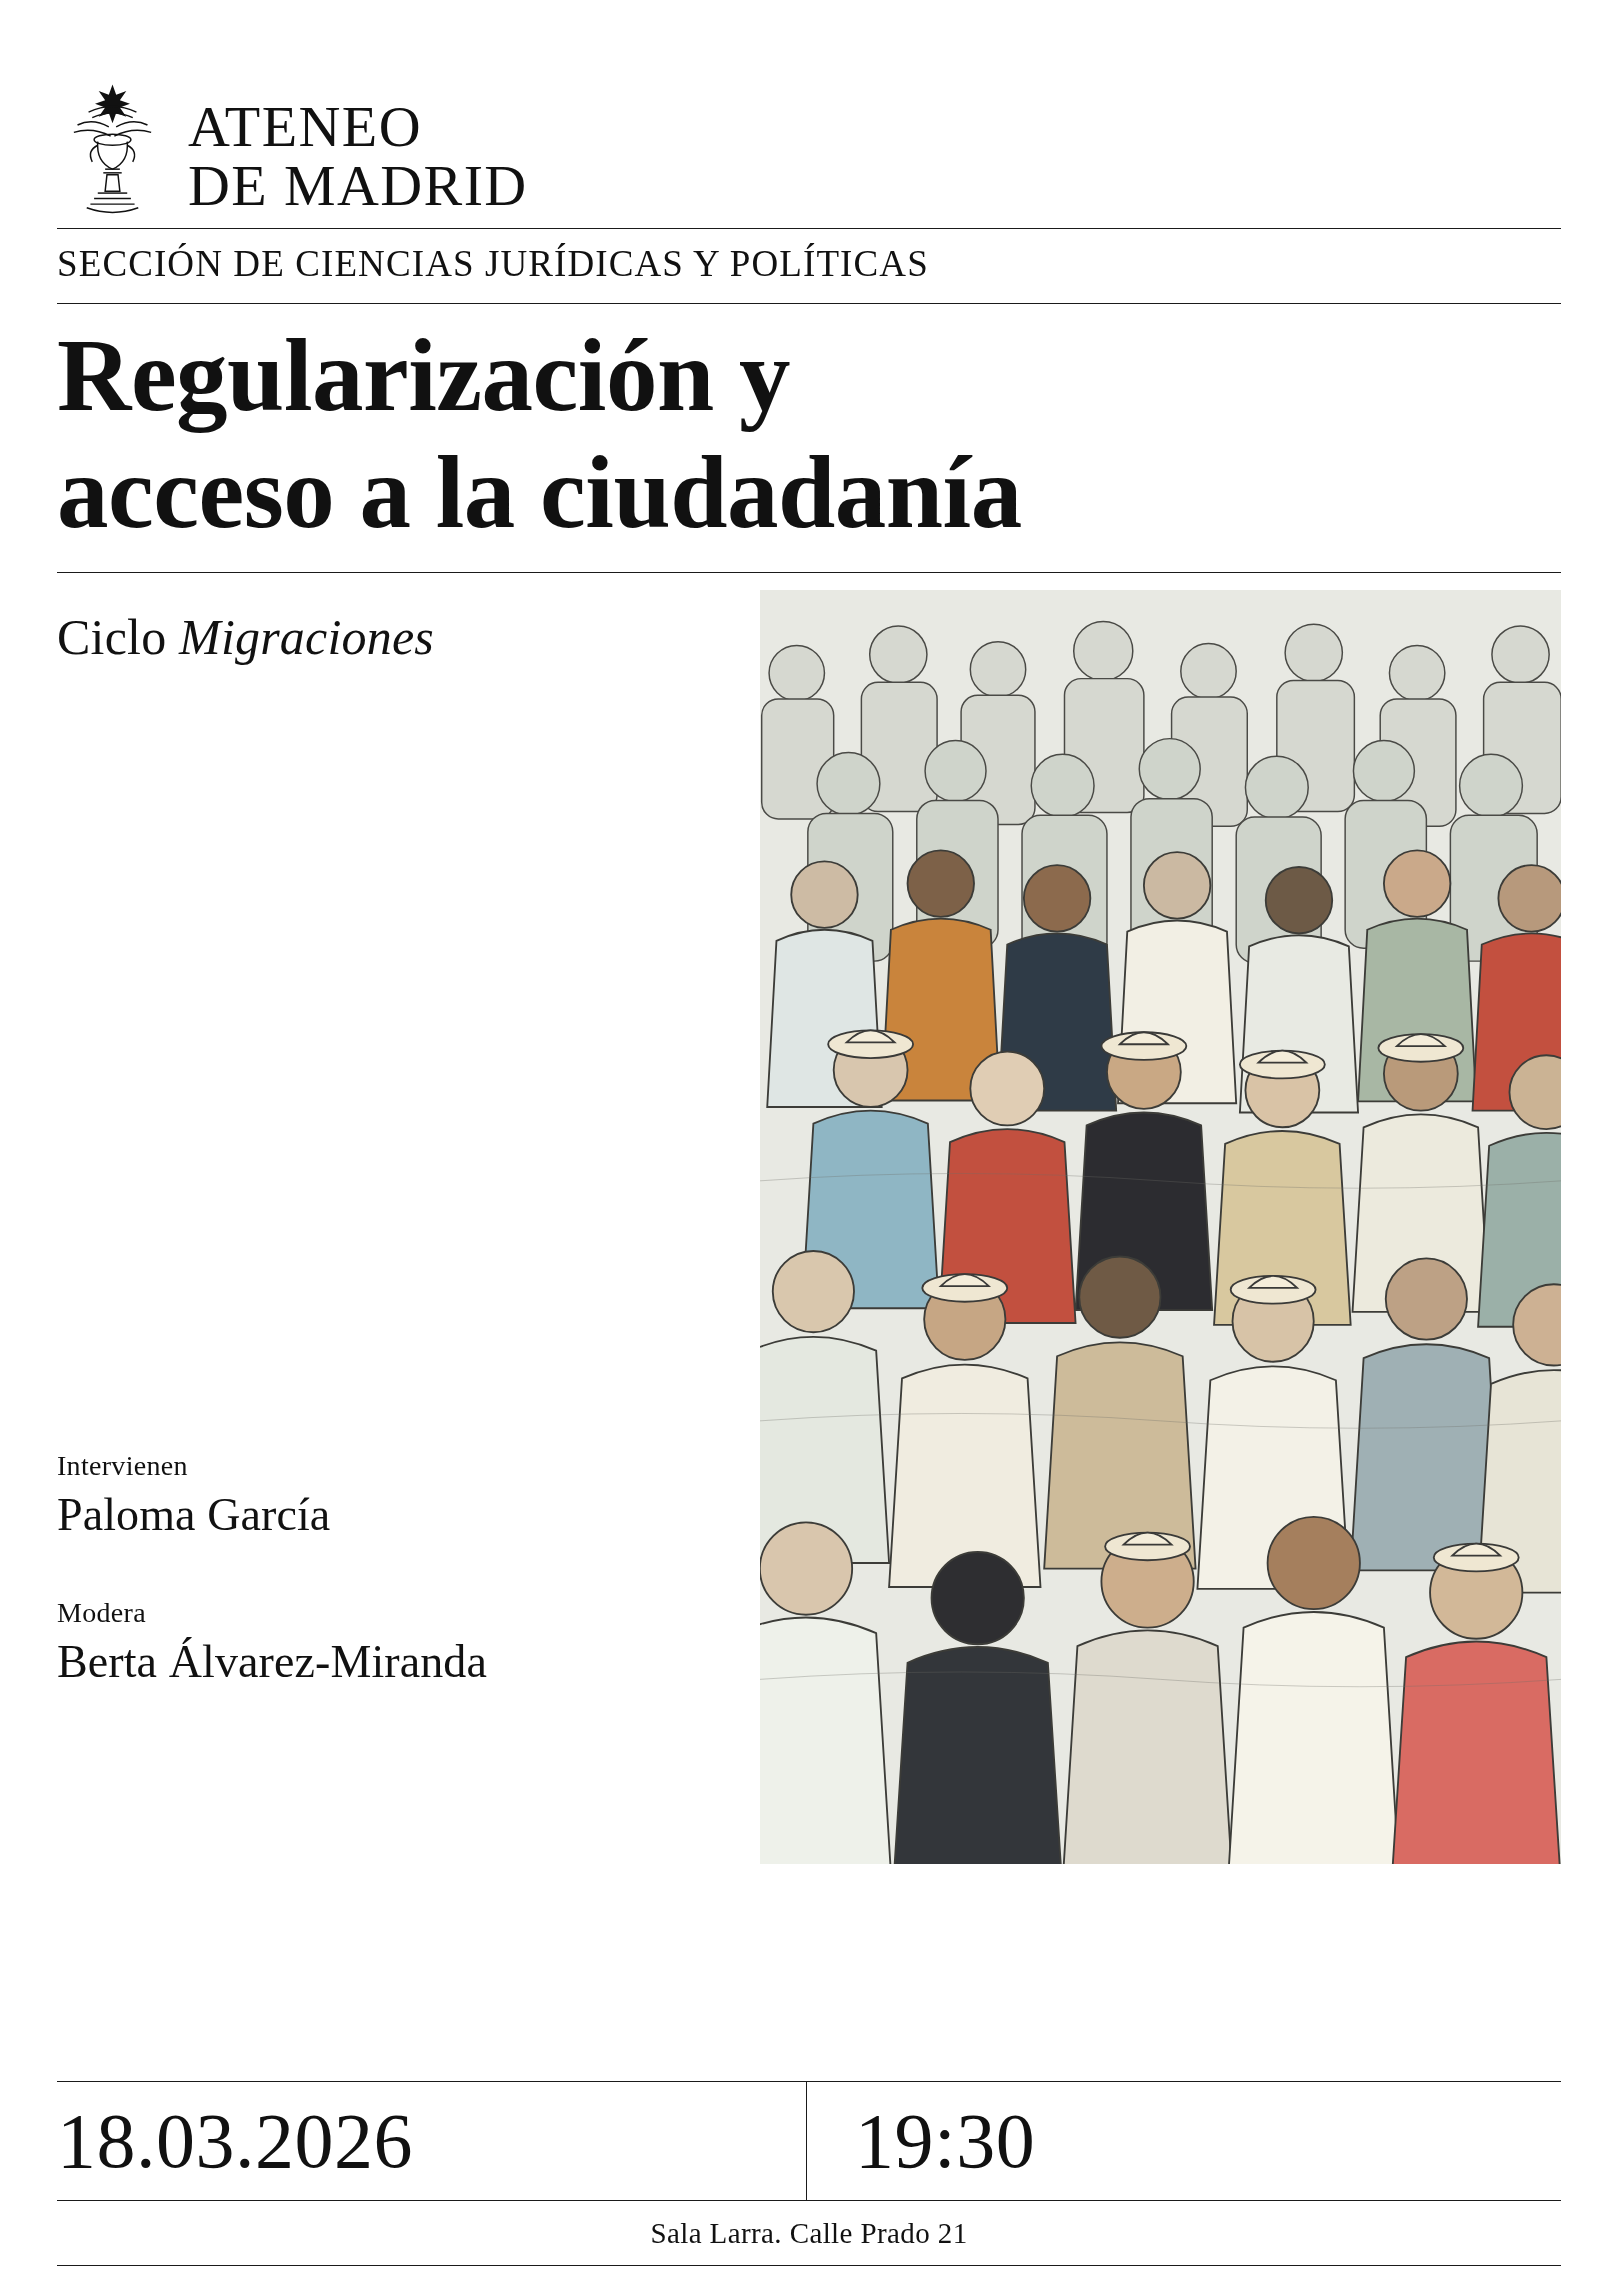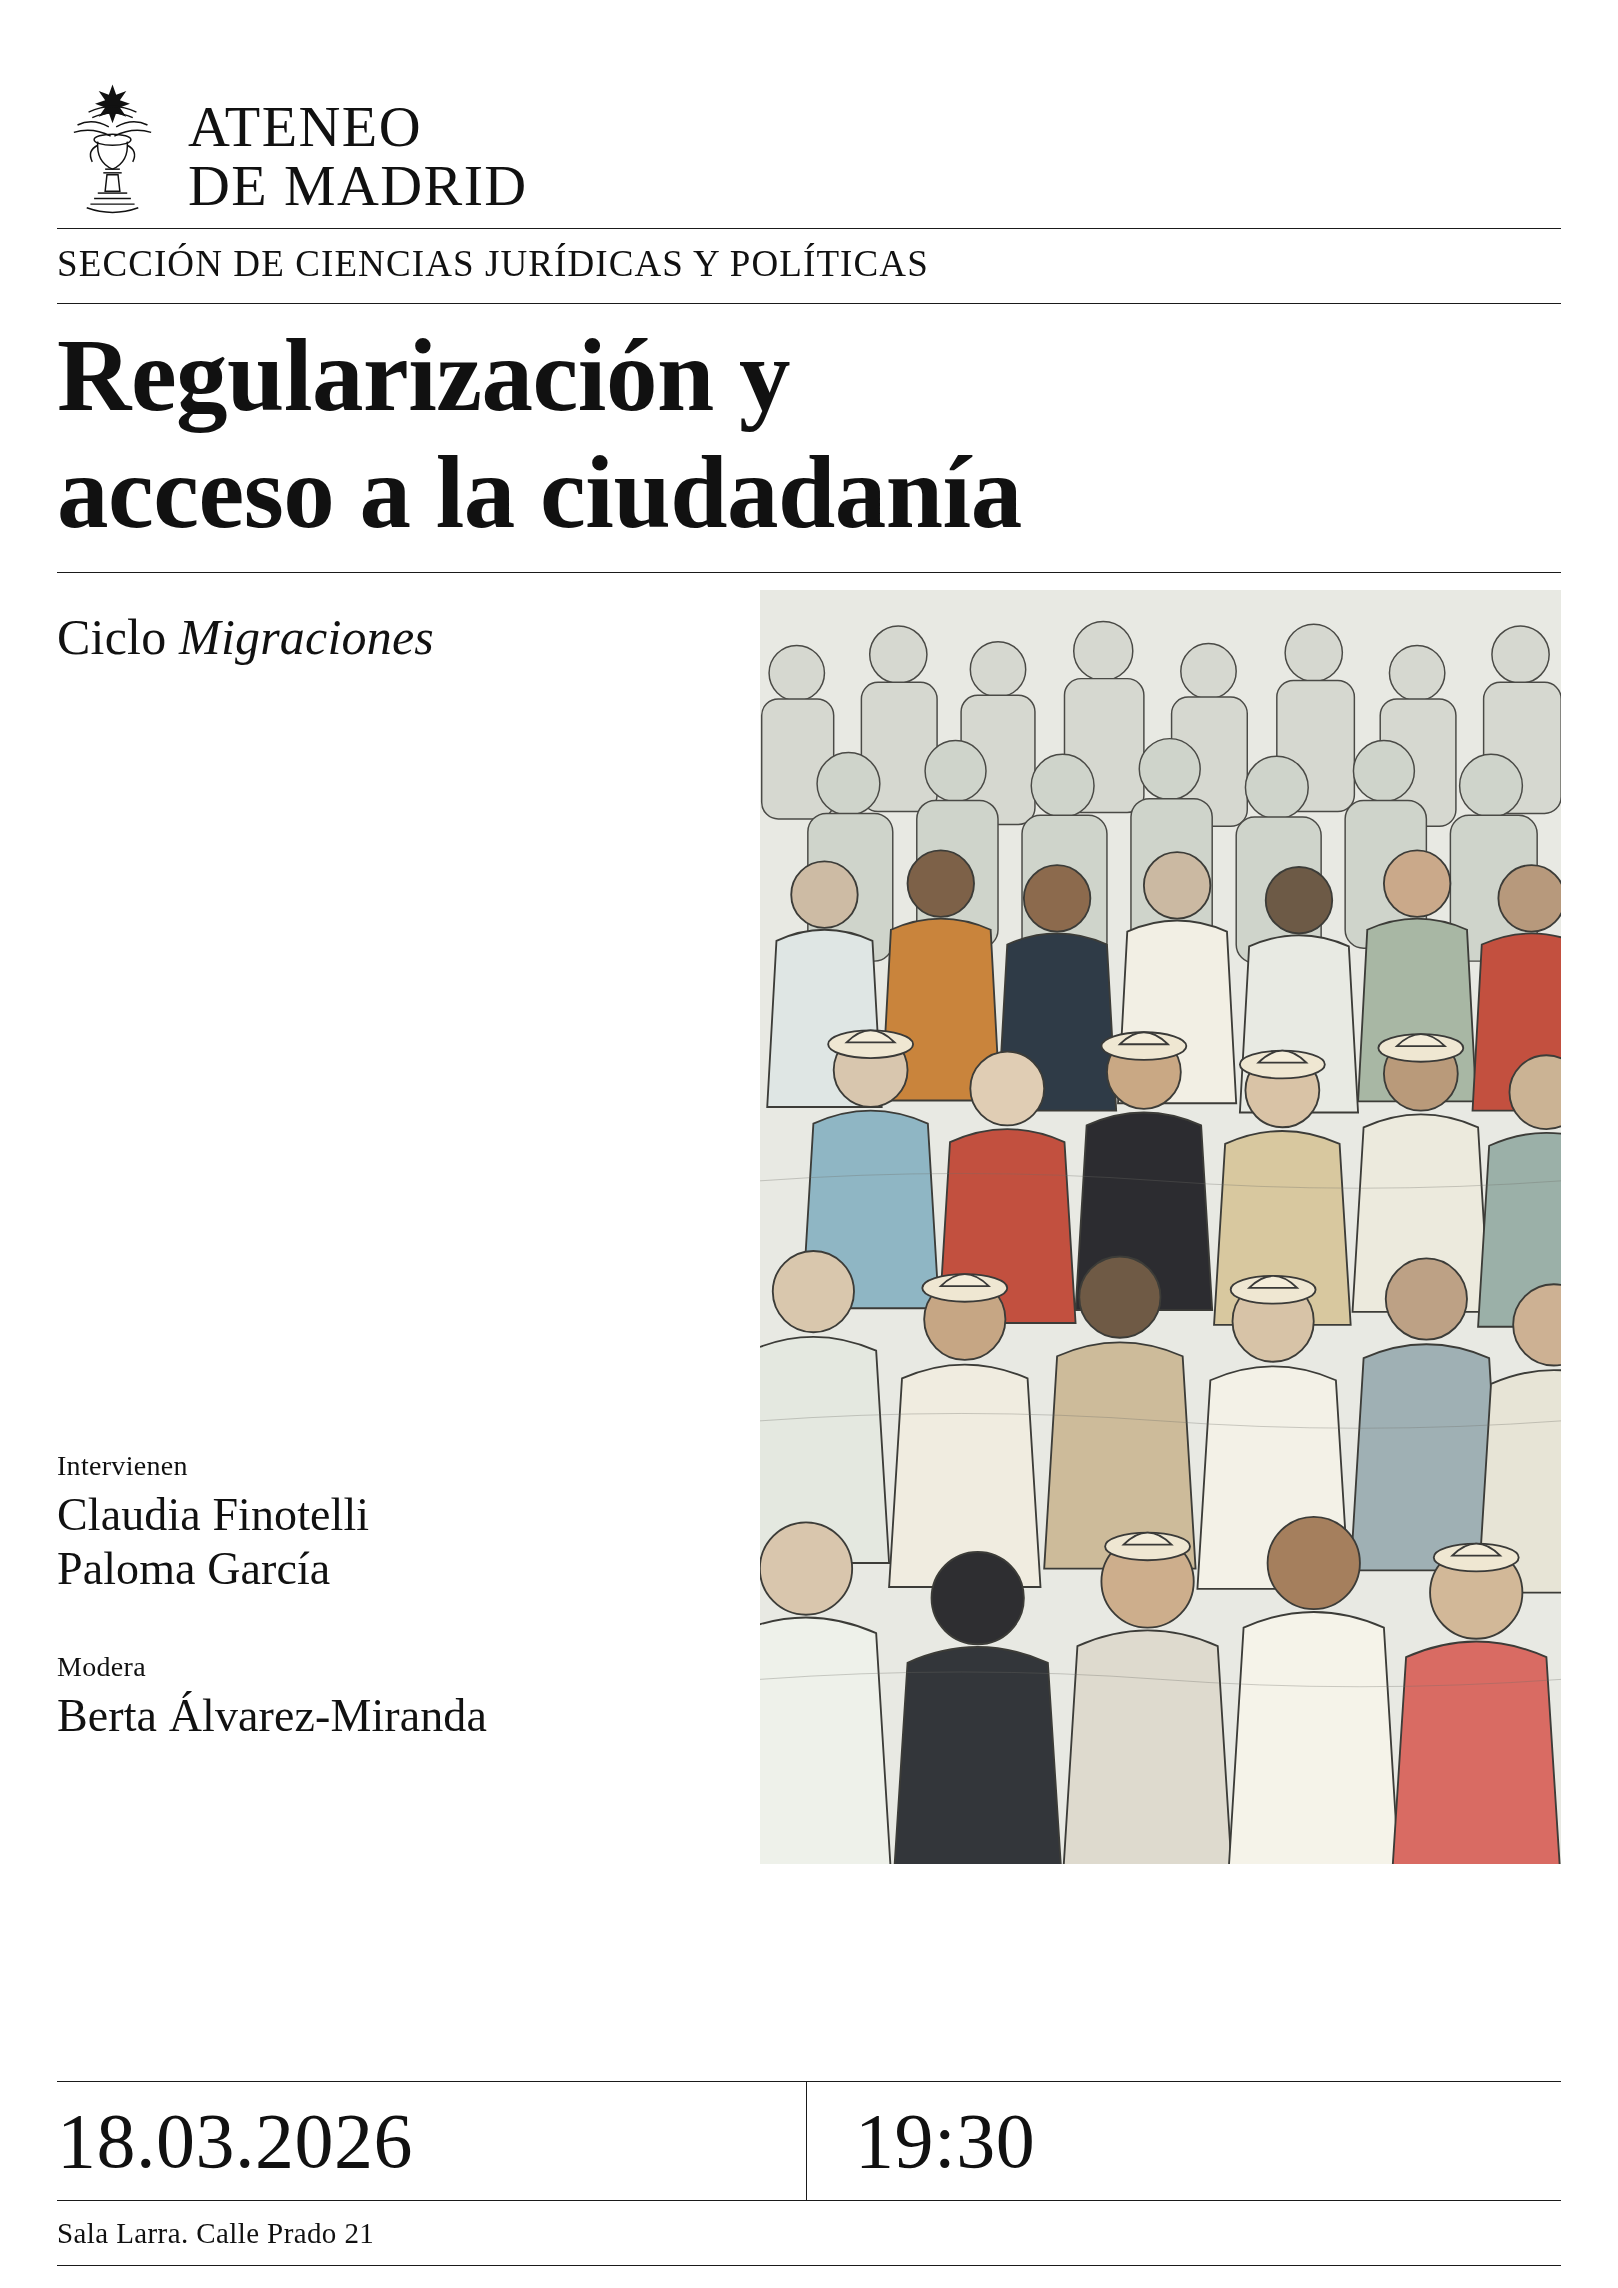--- a/index.html
+++ b/index.html
@@ -158,21 +158,21 @@
     flex: 1;
     display: flex;
     align-items: center;
     padding-left: 48px;
     font-size: 78px;
     letter-spacing: 0.5px;
     border-left: 1.8px solid #1a1a1a;
     text-align: right;
   }
   .venue {
-    text-align: left;
+    text-align: center;
     font-size: 29px;
     letter-spacing: 0.4px;
     padding: 16.6px 0 14.8px 0;
   }
   .bottom-rule {
     border-top: 1.8px solid #1a1a1a;
   }
 </style>
 </head>
 <body>
@@ -229,21 +229,20 @@
     <div class="title-rule"></div>
 
     <div class="body-area">
 
       <div class="ciclo">
         <span>Ciclo </span><em>Migraciones</em>
       </div>
 
       <div class="speakers">
         <div class="role">Intervienen</div>
-        <div class="person">Claudia Finotelli</div>
         <div class="person">Paloma García</div>
         <div class="gap"></div>
         <div class="role">Modera</div>
         <div class="person">Berta Álvarez-Miranda</div>
       </div>
 
       <div class="art">
         <svg width="801" height="1274" viewBox="0 0 868 1380" preserveAspectRatio="xMidYMid slice">
           <defs>
             <clipPath id="frame">

